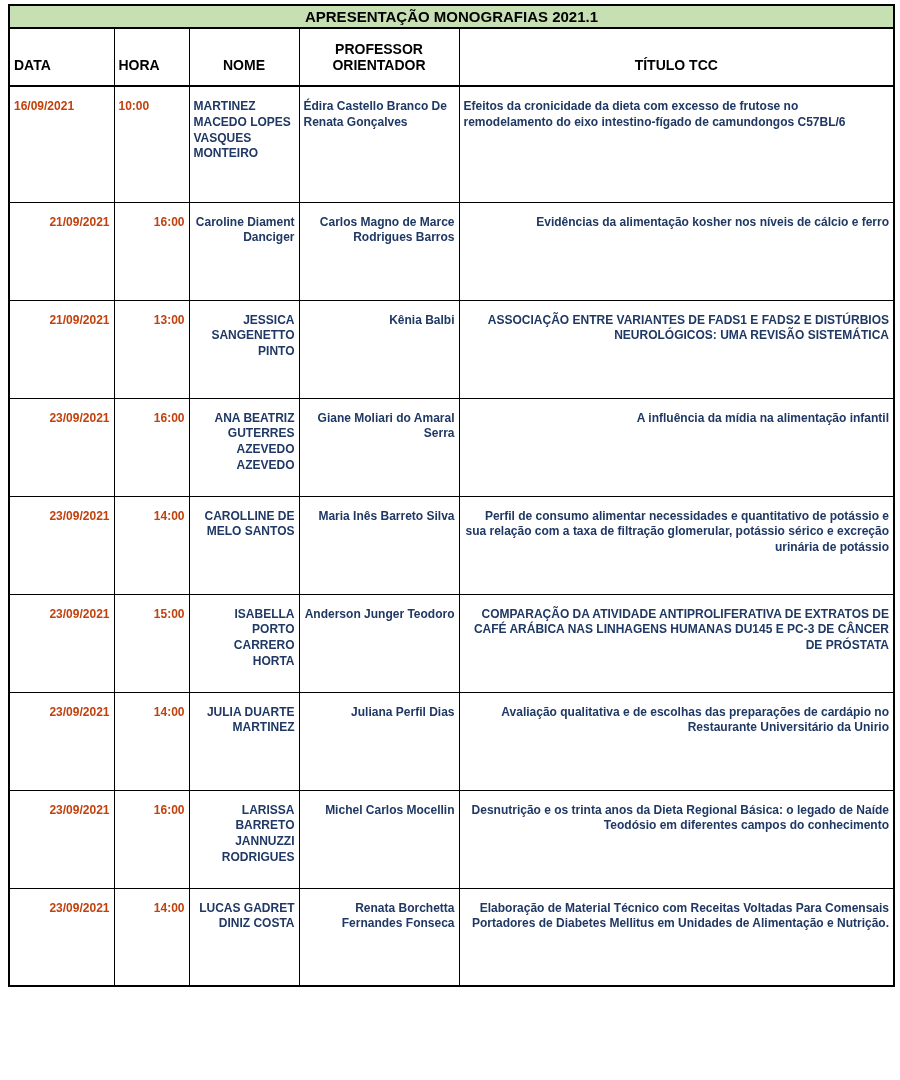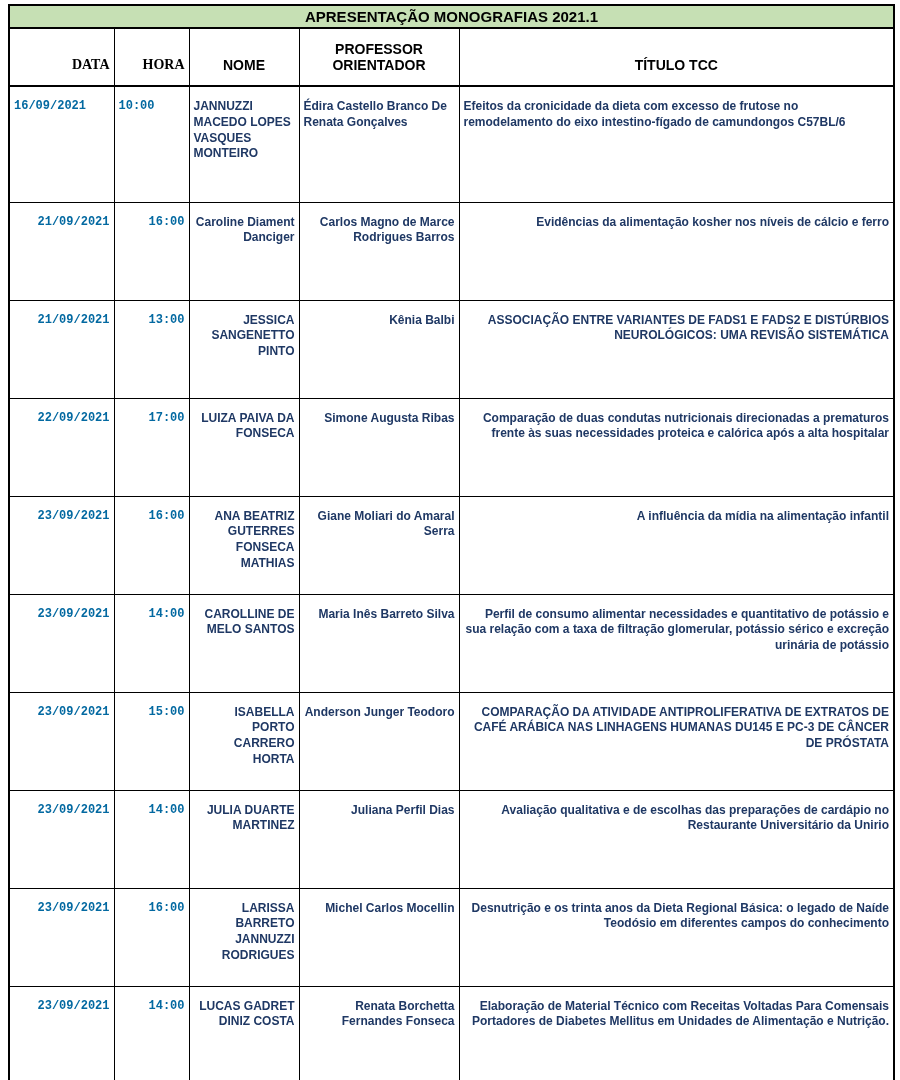--- a/index.html
+++ b/index.html
@@ -46,31 +46,30 @@
   }
   thead th {
     color: #000000;
     font-size: 14px;
     font-weight: bold;
     vertical-align: bottom;
     background: #ffffff;
     height: 40px;
     border-bottom: 2px solid var(--line);
   }
-  th.al { text-align: right; font-family: Liberation Serif, serif; }
+  th.al { text-align: left; }
   th.ac { text-align: center; }
   tbody td {
     font-weight: bold;
     font-size: 12px;
     line-height: 1.32;
     color: var(--body-text);
   }
   tbody td.c-date {
-    color: #0369a1;
-    font-family: Liberation Mono, monospace;
+    color: #c2410c;
   }
   tr.r0 { height: 116px; }
   tr.rx { height: 98px; text-align: right;  }
 </style>
 </head>
 <body>
 
 <div class="sheet">
   <table class="monografias">
     <colgroup>
@@ -89,49 +88,42 @@
         <th class="al">HORA</th>
         <th class="ac">NOME</th>
         <th class="ac">PROFESSOR ORIENTADOR</th>
         <th class="ac">TÍTULO TCC</th>
       </tr>
     </thead>
     <tbody>
       <tr class="r0">
         <td class="c-date">16/09/2021</td>
         <td class="c-date">10:00</td>
-        <td class="c-text">JANNUZZI MACEDO LOPES VASQUES MONTEIRO</td>
+        <td class="c-text">MARTINEZ MACEDO LOPES VASQUES MONTEIRO</td>
         <td class="c-text">Édira Castello Branco De Renata Gonçalves</td>
         <td class="c-text">Efeitos da cronicidade da dieta com excesso de frutose no remodelamento do eixo intestino-fígado de camundongos C57BL/6</td>
       </tr>
       <tr class="rx">
         <td class="c-date">21/09/2021</td>
         <td class="c-date">16:00</td>
         <td class="c-text">Caroline Diament Danciger</td>
         <td class="c-text">Carlos Magno de Marce Rodrigues Barros</td>
         <td class="c-text">Evidências da alimentação kosher nos níveis de cálcio e ferro</td>
       </tr>
       <tr class="rx">
         <td class="c-date">21/09/2021</td>
         <td class="c-date">13:00</td>
         <td class="c-text">JESSICA SANGENETTO PINTO</td>
         <td class="c-text">Kênia Balbi</td>
         <td class="c-text">ASSOCIAÇÃO ENTRE VARIANTES DE FADS1 E FADS2 E DISTÚRBIOS NEUROLÓGICOS: UMA REVISÃO SISTEMÁTICA</td>
       </tr>
       <tr class="rx">
-        <td class="c-date">22/09/2021</td>
-        <td class="c-date">17:00</td>
-        <td class="c-text">LUIZA PAIVA DA FONSECA</td>
-        <td class="c-text">Simone Augusta Ribas</td>
-        <td class="c-text">Comparação de duas condutas nutricionais direcionadas a prematuros frente às suas necessidades proteica e calórica após a alta hospitalar</td>
-      </tr>
-      <tr class="rx">
         <td class="c-date">23/09/2021</td>
         <td class="c-date">16:00</td>
-        <td class="c-text">ANA BEATRIZ GUTERRES FONSECA MATHIAS</td>
+        <td class="c-text">ANA BEATRIZ GUTERRES AZEVEDO AZEVEDO</td>
         <td class="c-text">Giane Moliari do Amaral Serra</td>
         <td class="c-text">A influência da mídia na alimentação infantil</td>
       </tr>
       <tr class="rx">
         <td class="c-date">23/09/2021</td>
         <td class="c-date">14:00</td>
         <td class="c-text">CAROLLINE DE MELO SANTOS</td>
         <td class="c-text">Maria Inês Barreto Silva</td>
         <td class="c-text">Perfil de consumo alimentar necessidades e quantitativo de potássio e sua relação com a taxa de filtração glomerular, potássio sérico e excreção urinária de potássio</td>
       </tr>

